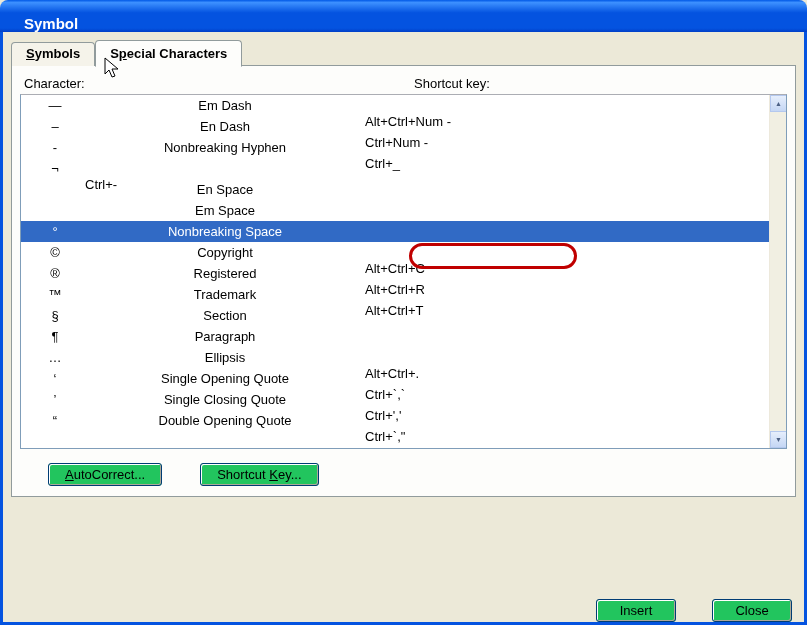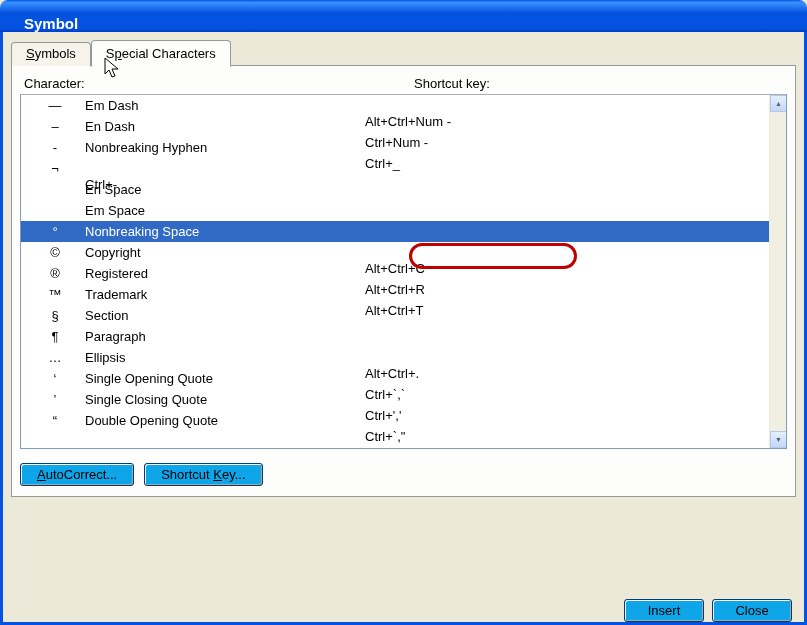--- a/index.html
+++ b/index.html
@@ -47,20 +47,21 @@
       padding: 5px 14px;
       background: #ece9d8;
       border: 1px solid #919b9c;
       border-bottom: none;
       border-top-left-radius: 4px;
       border-top-right-radius: 4px;
       font-size: 13px;
       cursor: pointer;
       margin-right: 0;
       position: relative;
+      font-weight: bold;
     }
     .tab:first-child {
       background: #f5f3ea;
       margin-top: 2px;
       padding-top: 3px;
     }
     .tab.active {
       background: #fdfdfb;
       border-bottom: 1px solid #fdfdfb;
       margin-bottom: -1px;
@@ -108,20 +109,21 @@
       background: #316ac5;
       color: white;
     }
     .col-sym {
       width: 60px;
       text-align: center;
       font-size: 13px;
     }
     .col-name {
       width: 280px;
+      text-align: center;
     }
     .col-shortcut {
       flex: 1;
       margin-top: 32px;
     }
     .annotation {
       position: absolute;
       border: 3px solid #c00000;
       border-radius: 14px;
       pointer-events: none;
@@ -135,26 +137,27 @@
       position: absolute;
       bottom: 0;
       right: 12px;
       display: flex;
       gap: 8px;
     }
     button {
       font-family: Tahoma, Arial, sans-serif;
       font-size: 13px;
       padding: 3px 16px;
-      background: #0ea5e9;
+      background: #22c55e;
       border: 1px solid #003c74;
       border-radius: 3px;
       cursor: pointer;
       min-width: 80px;
       box-shadow: inset 1px 1px 0 #fff, inset -1px -1px 0 #aca899;
+      margin-left: 28px;
     }
     .btn-underline {
       text-decoration: underline;
     }
     
     .scroll-track {
       position: absolute;
       right: 0;
       top: 0;
       width: 17px;

